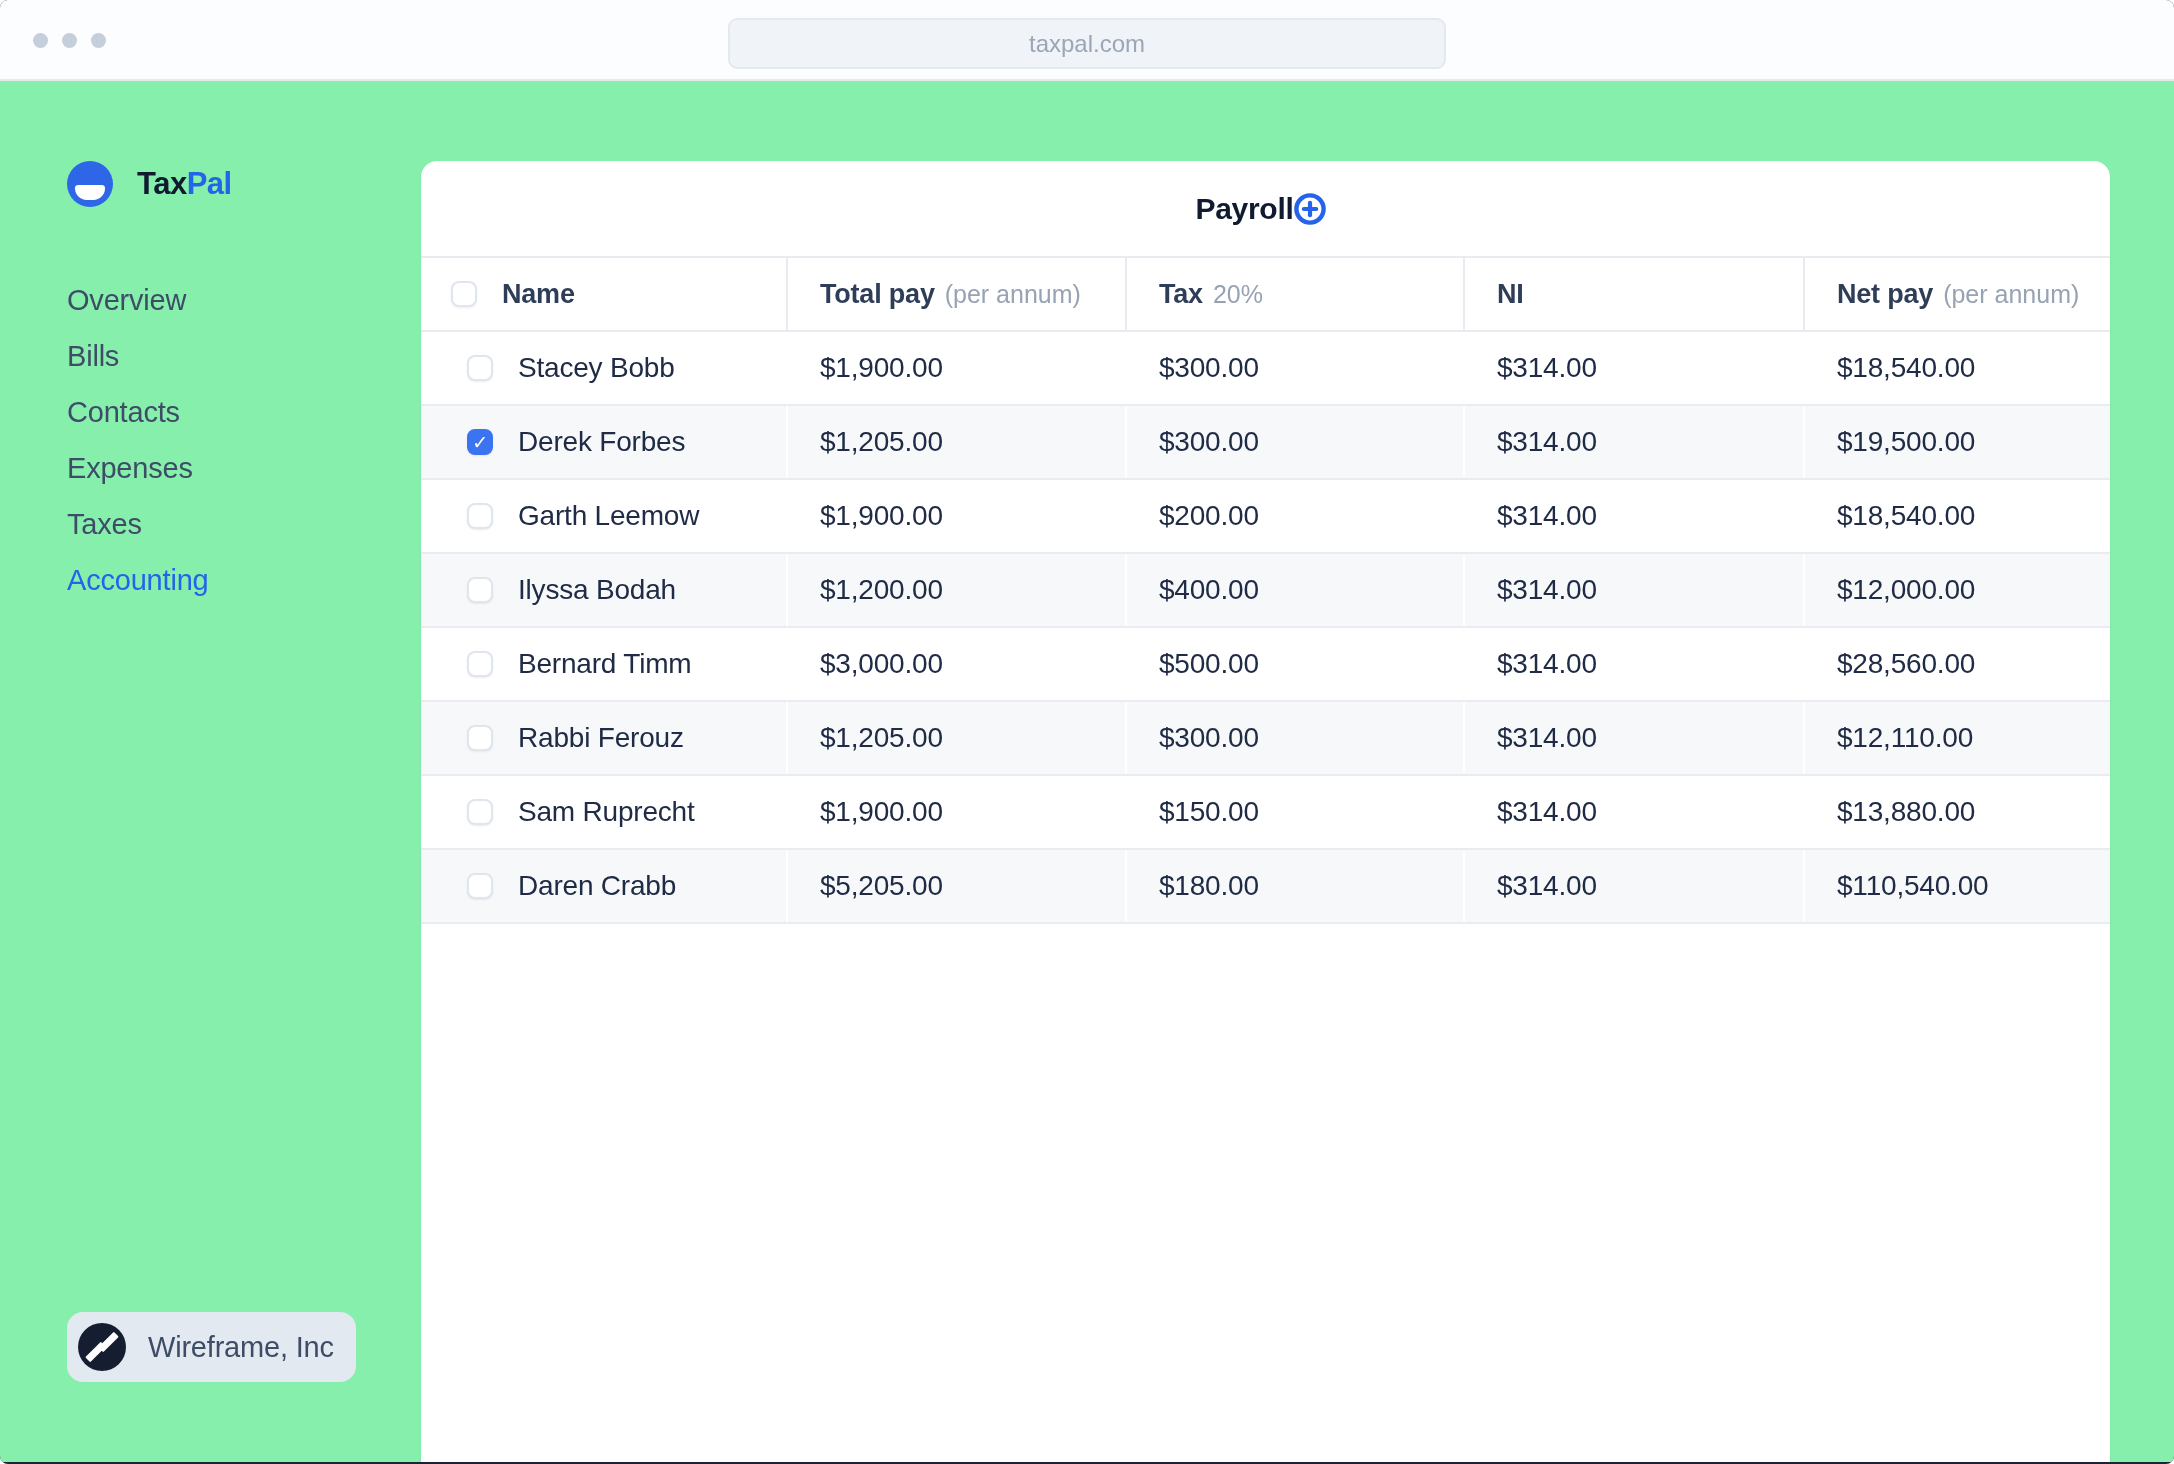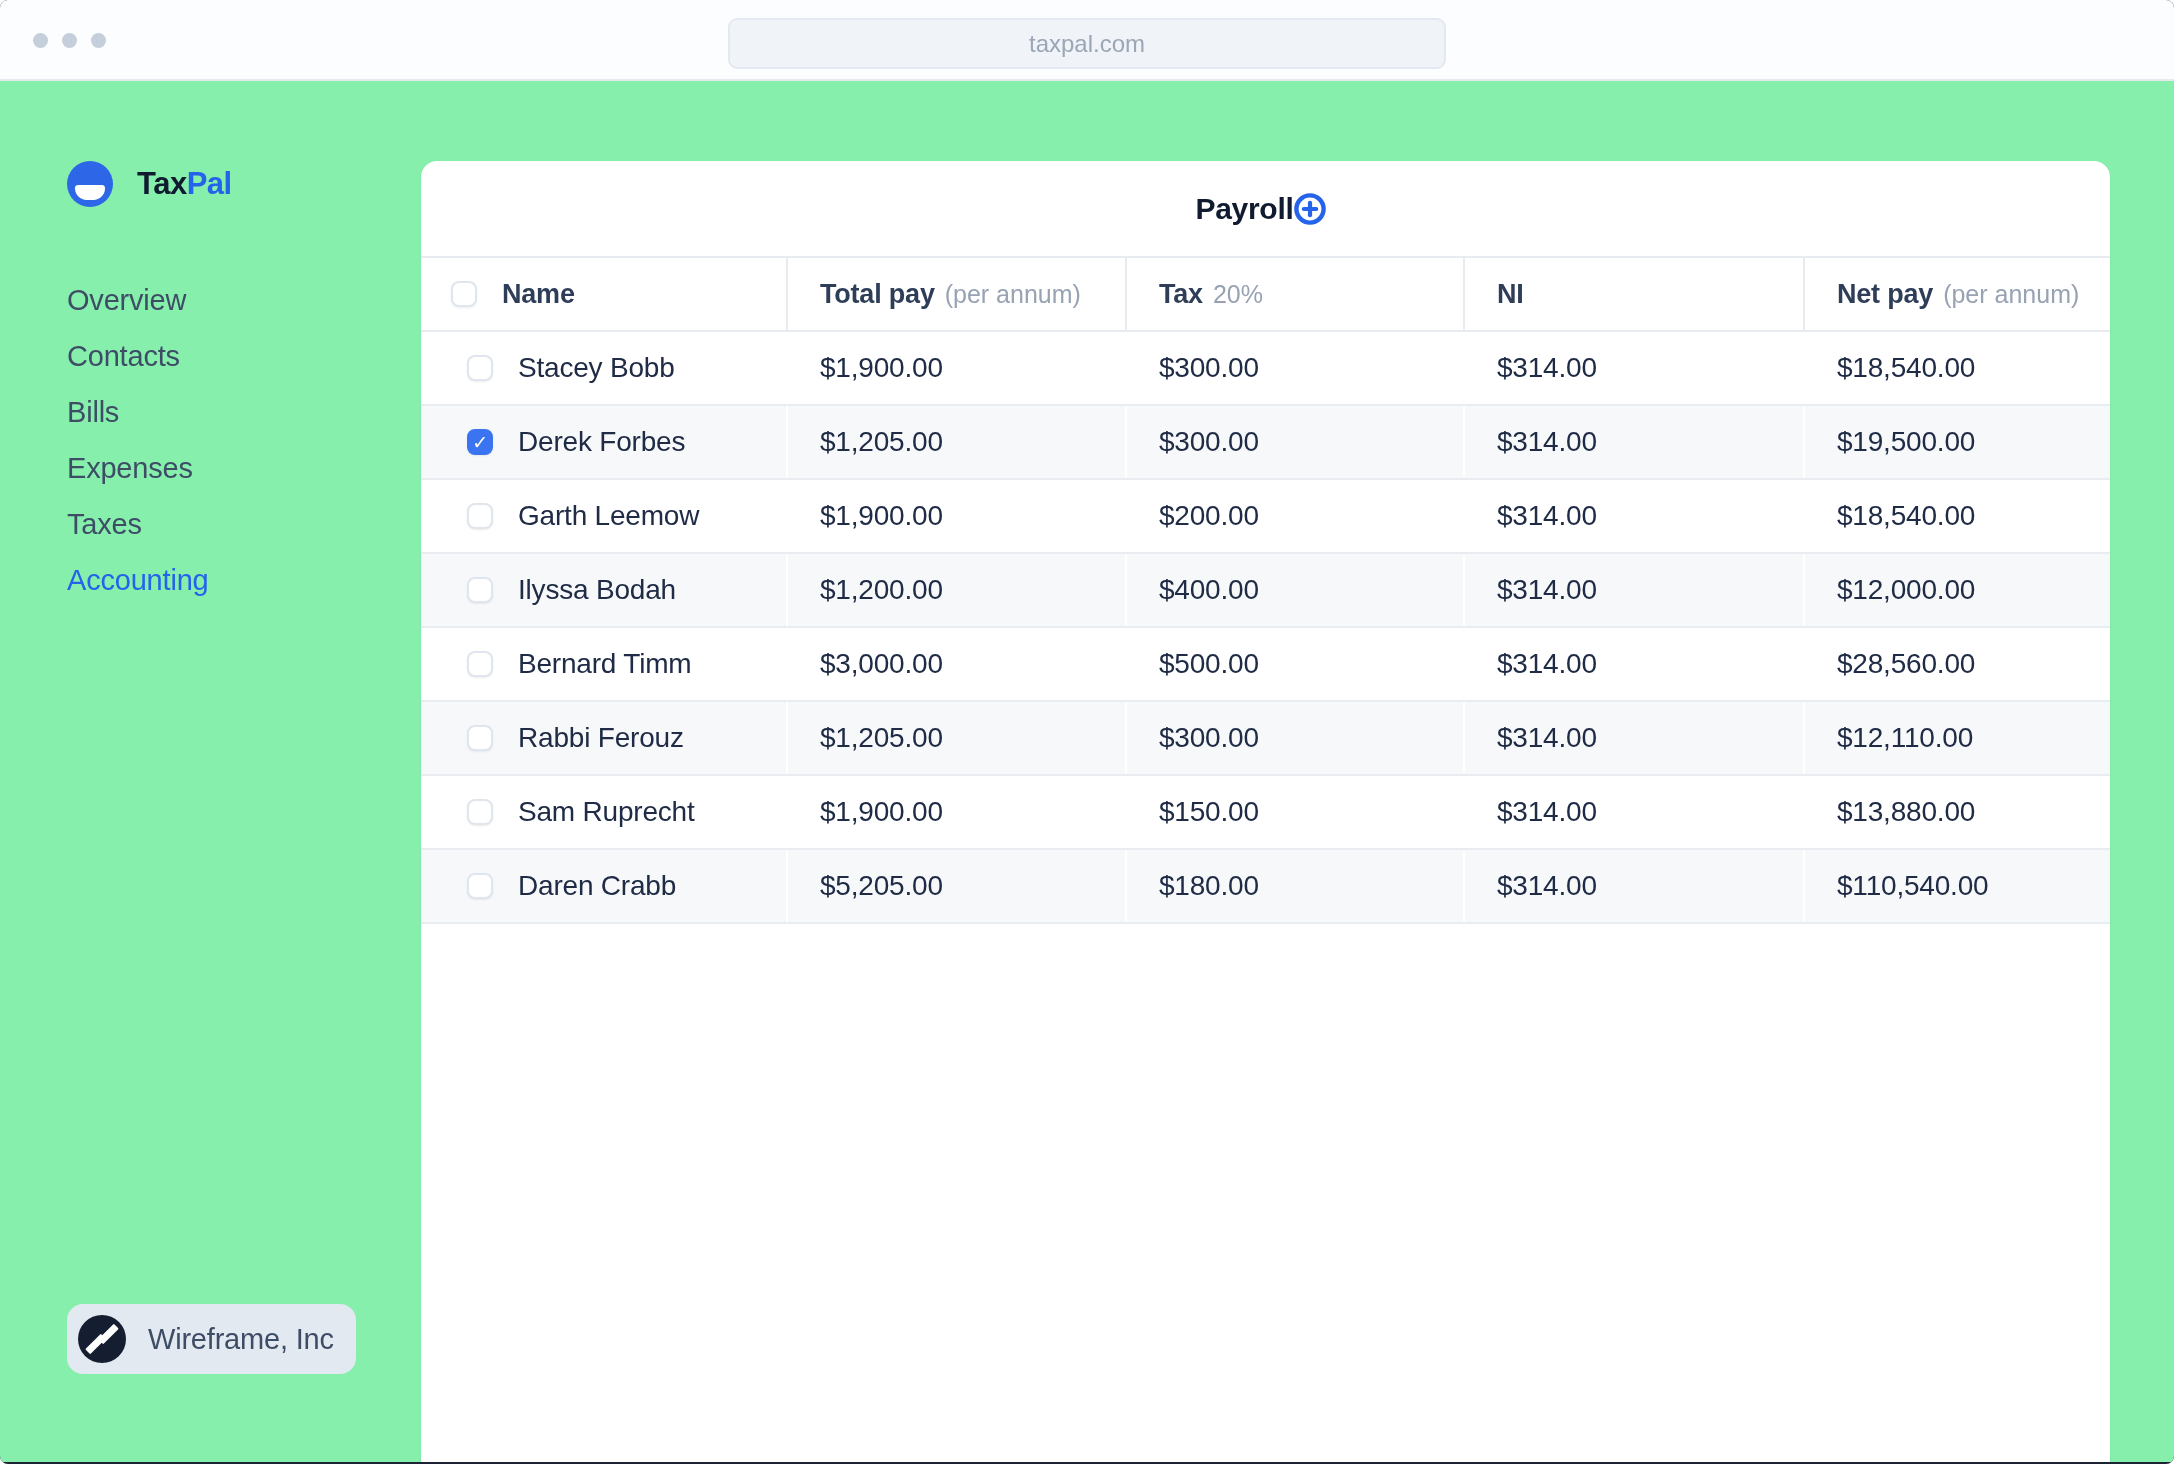--- a/index.html
+++ b/index.html
@@ -26,21 +26,21 @@
   .brand { display:flex; align-items:center; gap:24px; }
   .brand-mark { position:relative; width:46px; height:46px; border-radius:50%; background:#2e66e8; }
   .brand-mark .mouth { position:absolute; left:8px; right:8px; bottom:7px; height:15px;
                        background:#fff; border-radius:4px 4px 14px 14px; }
   .brand-name { font-size:31px; font-weight:700; letter-spacing:-0.5px; color:#101b30; }
   .brand-name .accent { color:#2563eb; }
   .nav { margin-top:65px; display:flex; flex-direction:column; }
   .nav a { display:flex; align-items:center; height:56px; font-size:29px; color:#3e4d66;
            text-decoration:none; letter-spacing:-0.2px; }
   .nav a.active { color:#2563eb; }
-  .org-chip { position:absolute; left:67px; bottom:88px; width:289px; height:70px;
+  .org-chip { position:absolute; left:67px; bottom:80px; width:289px; height:70px;
               background:#e3e9f1; border-radius:16px; display:flex; align-items:center;
               gap:22px; padding-left:11px; cursor:default; }
   .org-logo { width:48px; height:48px; flex:0 0 48px; }
   .org-chip .org-name { font-size:29px; color:#3e4d66; letter-spacing:-0.2px; }
 
   
   .card { flex:1; margin:80px 64px 0 0; background:#fff; border-radius:16px 16px 0 0;
           box-shadow:0 1px 3px rgba(15,23,42,.05); overflow:hidden; }
   .card-header { height:97px; display:flex; align-items:center; justify-content:center;
                  padding:0 56px 0 48px; border-bottom:2px solid #e8ecf1; }
@@ -84,22 +84,22 @@
     <aside class="sidebar">
       <div class="brand">
         <span class="brand-mark">
           <span class="mouth"></span>
         </span>
         <span class="brand-name"><span>Tax</span><span class="accent">Pal</span></span>
       </div>
 
       <nav class="nav" id="nav">
           <a href="#">Overview</a>
+          <a href="#">Bills</a>
           <a href="#">Contacts</a>
-          <a href="#">Bills</a>
           <a href="#">Expenses</a>
           <a href="#">Taxes</a>
           <a href="#" class="active">Accounting</a>
         </nav>
 
       <div class="org-chip">
         <svg class="org-logo" viewBox="0 0 48 48">
           <circle cx="24" cy="24" r="24" fill="#141e30"></circle>
           <rect x="14" y="18" width="7" height="22" rx="1" fill="#fff" transform="rotate(45 17.5 29)"></rect>
           <rect x="27" y="8" width="7" height="22" rx="1" fill="#fff" transform="rotate(45 30.5 19)"></rect>

